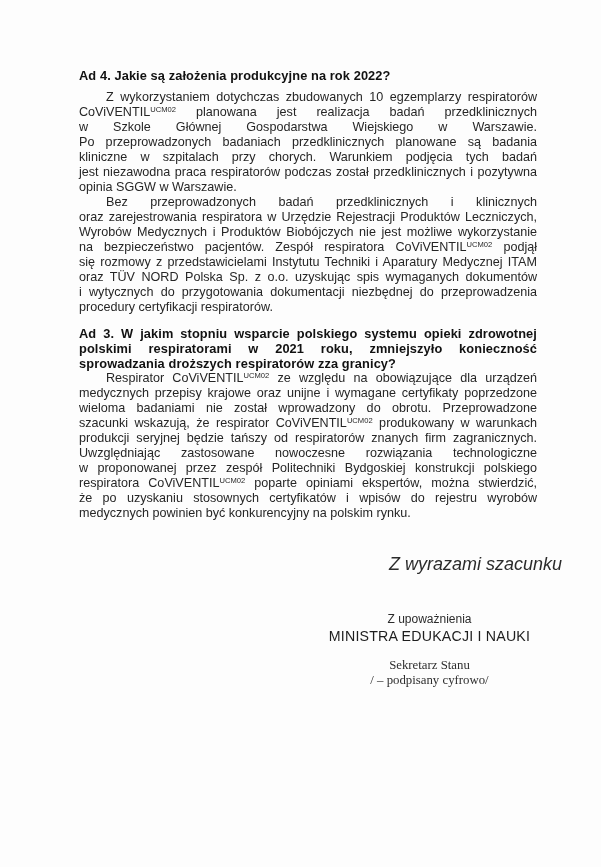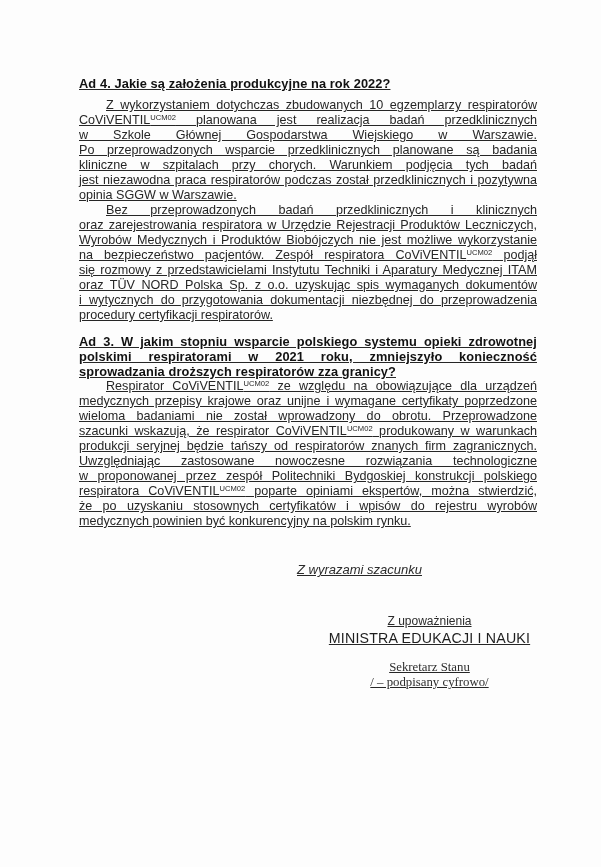--- a/index.html
+++ b/index.html
@@ -7,45 +7,44 @@
     position:relative;
     width:601px; height:867px;
     margin:0 auto;
     background:#fdfdfd;
     font-family:"Liberation Sans", sans-serif;
     color:#262626;
     overflow:hidden;
   }
   .content {
     position:absolute;
-    left:79px; top:76px;
+    left:79px; top:68px;
     width:458px;
-    text-decoration:underline;
   }
   .block { margin:0; }
   .tline { line-height:15px; font-size:12.6px; }
   .tline.just { text-align:justify; text-align-last:justify; }
   .tline.ind { text-indent:27px; }
   .heading-block .tline { font-weight:bold; font-size:12.8px; color:#111; letter-spacing:0.1px; }
   .mt-para { margin-top:7px; }
   .mt-head { margin-top:11px; }
   .mt-para2 { margin-top:0; }
   sup.model-sup {
     font-size:7.6px;
     line-height:0;
     vertical-align:4px;
     letter-spacing:0;
   }
   .closing {
     margin-top:33px;
     margin-left:218px;
     width:265px;
-    text-align:left;
+    text-align:right;
     font-style:italic;
-    font-size:13px;
+    font-size:18px;
     color:#2b2b2b;
   }
   .sigblock {
     margin-top:37px;
     margin-left:218px;
     width:265px;
     text-align:center;
   }
   .sig-auth { font-size:12px; line-height:15px; color:#2b2b2b; }
   .sig-authority { font-size:14.2px; line-height:18px; color:#1e1e1e; letter-spacing:0.2px; }
@@ -75,21 +74,21 @@
   <div class="content">
 
     <div class="block heading-block">
         <div class="tline"><span>Ad 4. Jakie są założenia produkcyjne na rok 2022?</span></div>
       </div>
 
     <div class="block mt-para">
         <div class="tline just ind"><span>Z wykorzystaniem dotychczas zbudowanych 10 egzemplarzy respiratorów</span></div>
         <div class="tline just"><span>CoViVENTIL</span><sup class="model-sup">UCM02</sup><span> planowana jest realizacja badań przedklinicznych</span></div>
         <div class="tline just"><span>w Szkole Głównej Gospodarstwa Wiejskiego w Warszawie.</span></div>
-        <div class="tline just"><span>Po przeprowadzonych wsparcie przedklinicznych planowane są badania</span></div>
+        <div class="tline just"><span>Po przeprowadzonych badaniach przedklinicznych planowane są badania</span></div>
         <div class="tline just"><span>kliniczne w szpitalach przy chorych. Warunkiem podjęcia tych badań</span></div>
         <div class="tline just"><span>jest niezawodna praca respiratorów podczas został przedklinicznych i pozytywna</span></div>
         <div class="tline"><span>opinia SGGW w Warszawie.</span></div>
       </div>
 
     <div class="block">
         <div class="tline just ind"><span>Bez przeprowadzonych badań przedklinicznych i klinicznych</span></div>
         <div class="tline just"><span>oraz zarejestrowania respiratora w Urzędzie Rejestracji Produktów Leczniczych,</span></div>
         <div class="tline just"><span>Wyrobów Medycznych i Produktów Biobójczych nie jest możliwe wykorzystanie</span></div>
         <div class="tline just"><span>na bezpieczeństwo pacjentów. Zespół respiratora CoViVENTIL</span><sup class="model-sup">UCM02</sup><span> podjął</span></div>

